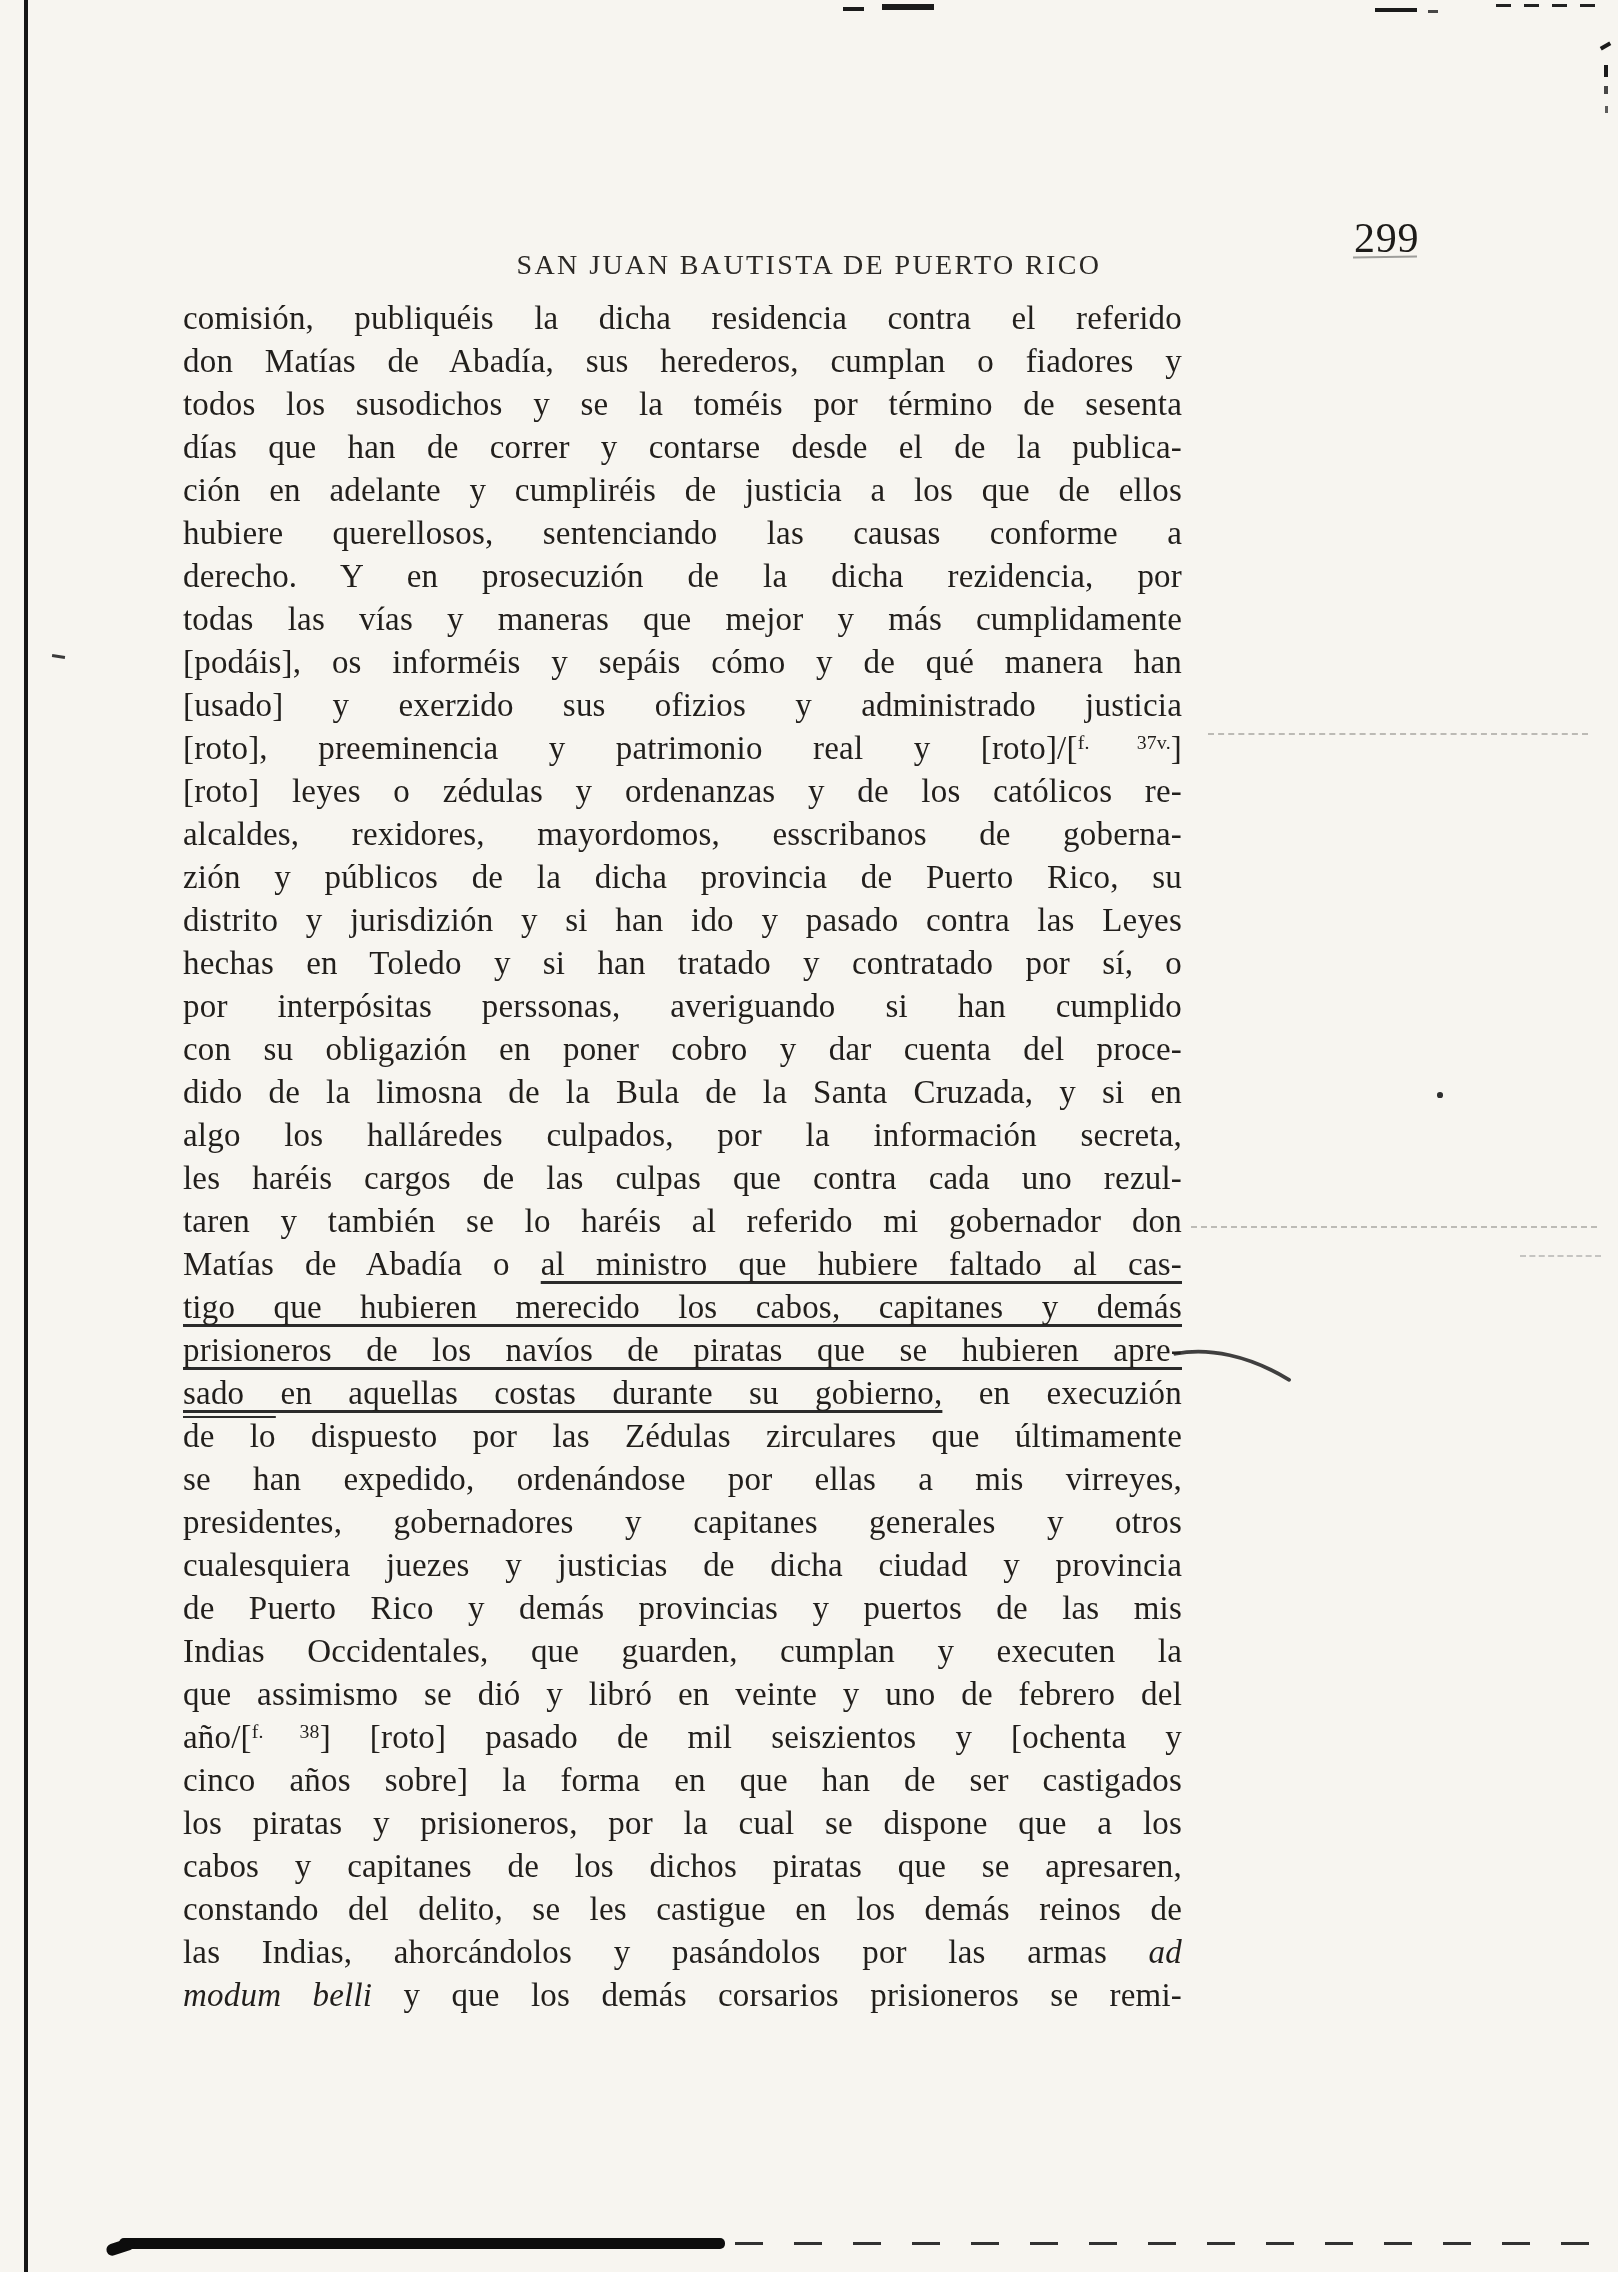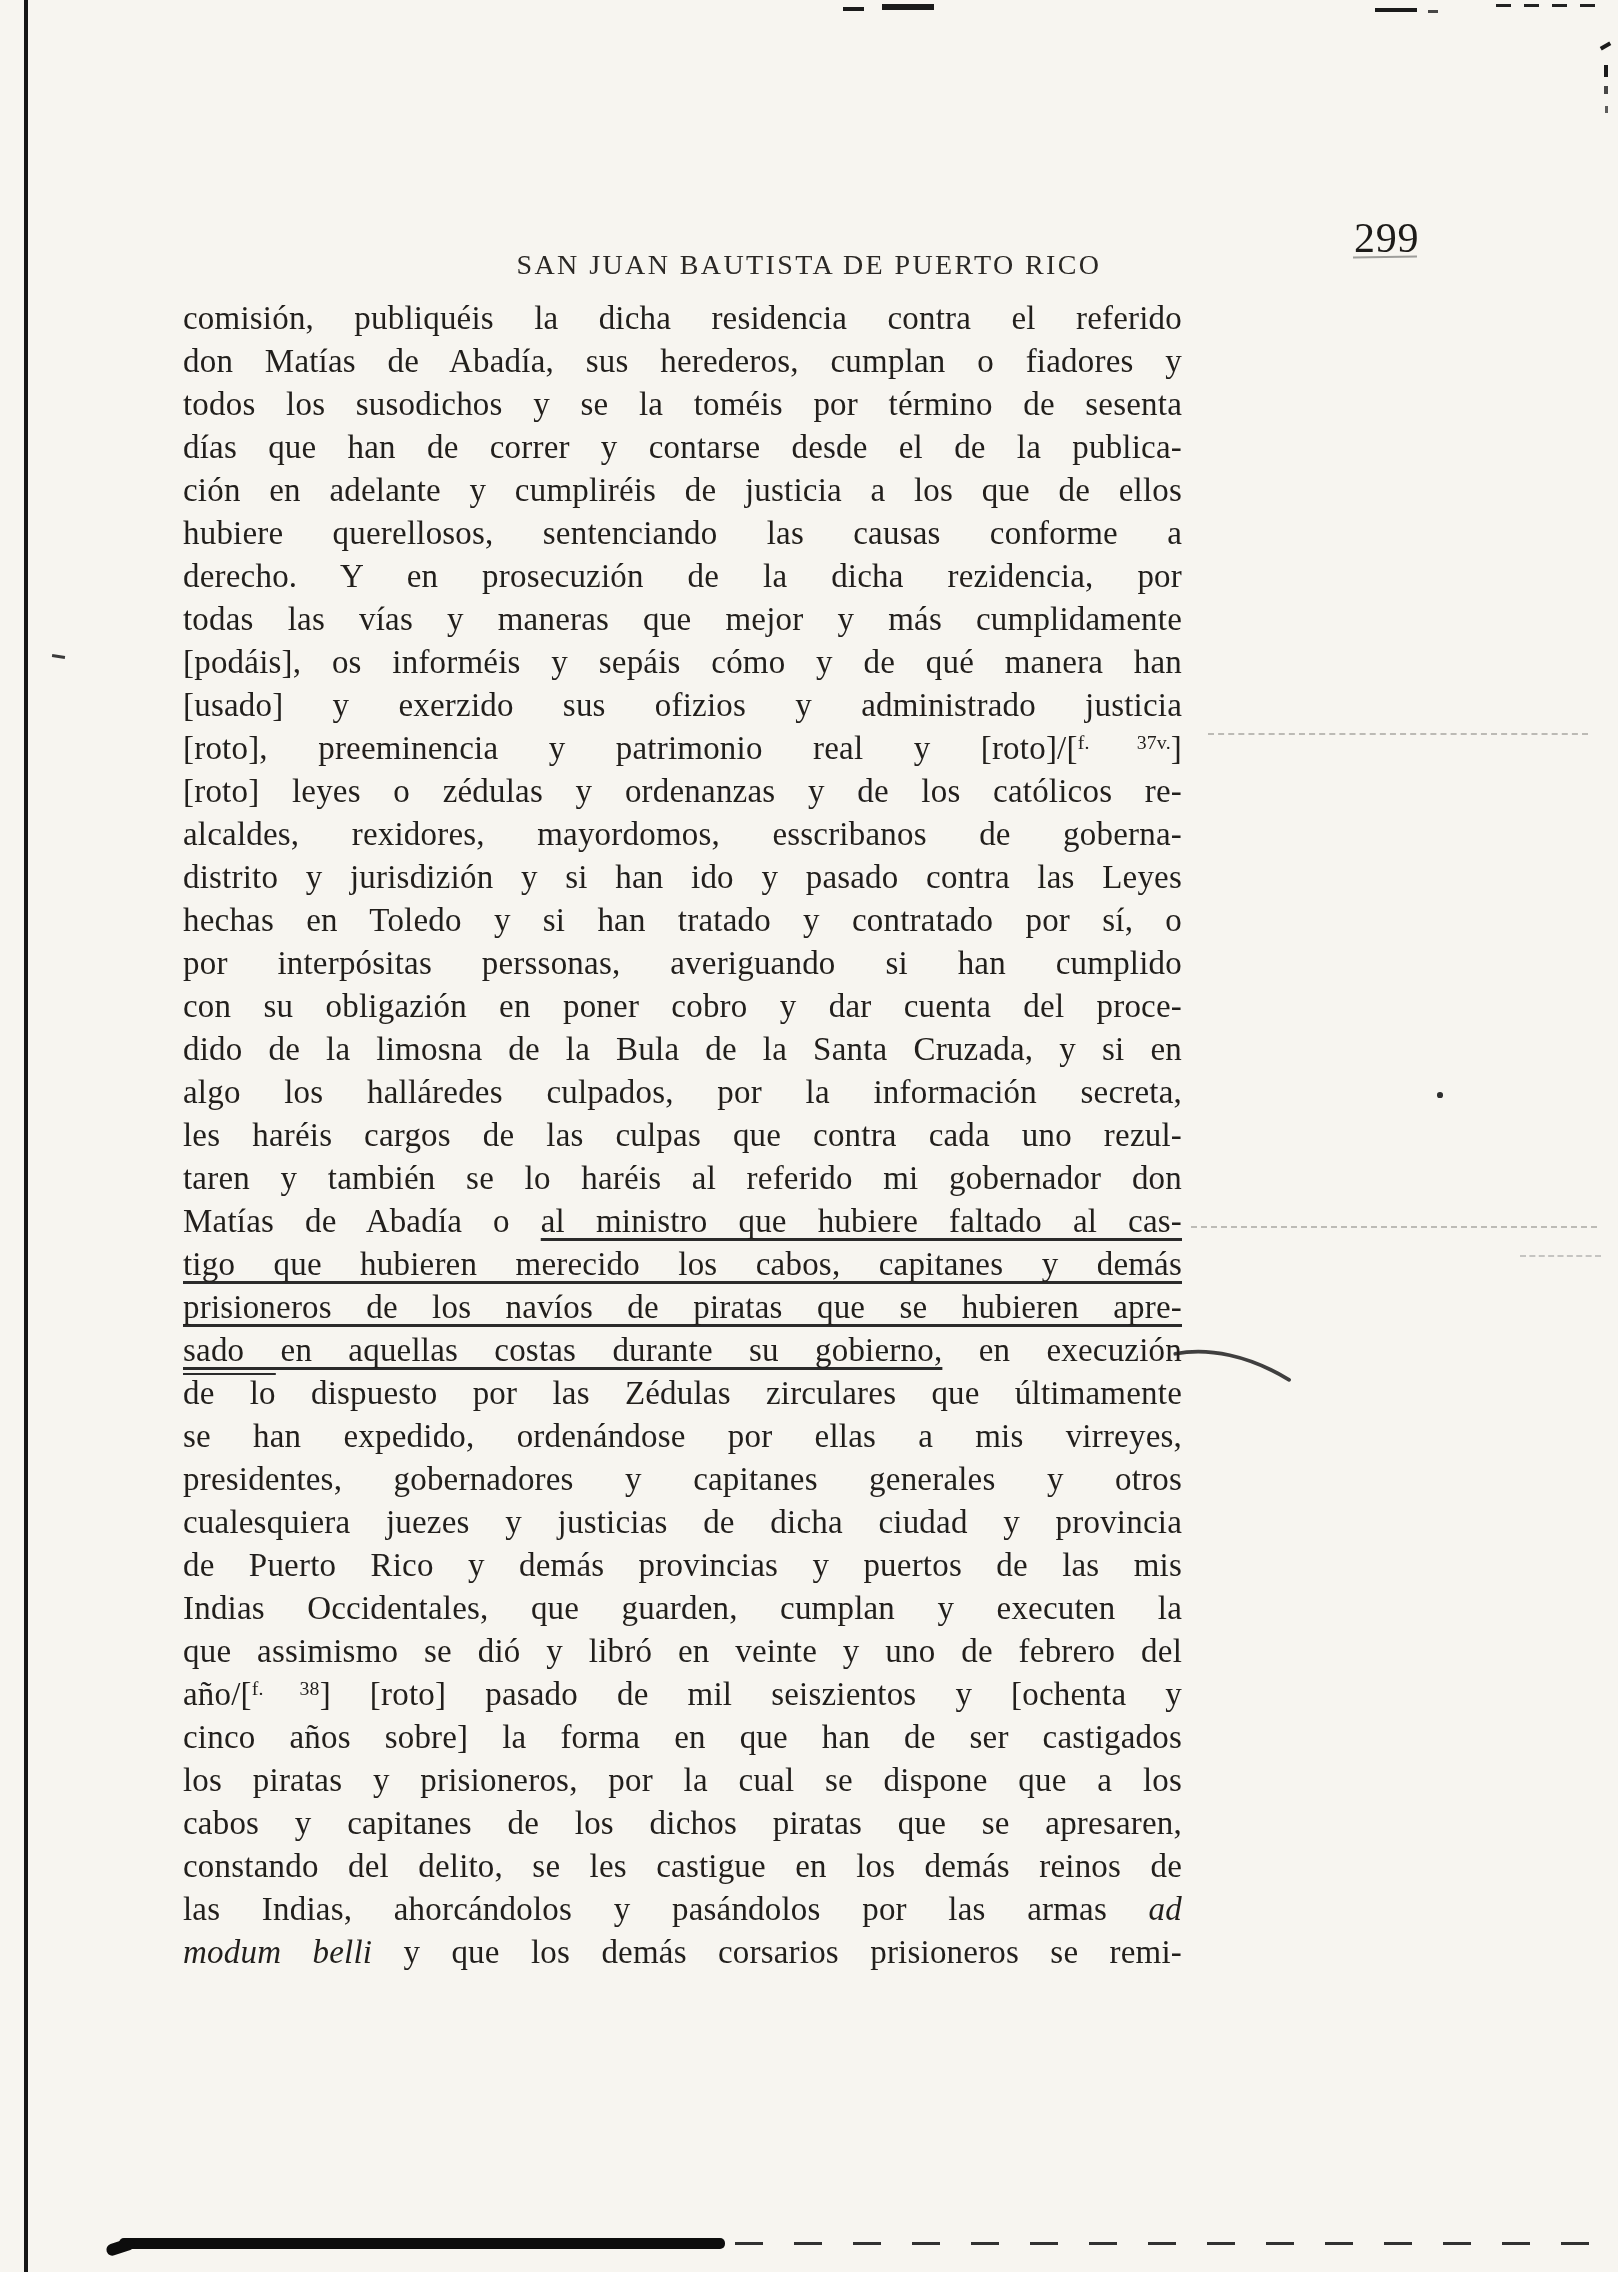--- a/index.html
+++ b/index.html
@@ -111,20 +111,21 @@
       <div class="line"><span>días que han de correr y contarse desde el de la publica-</span></div>
       <div class="line"><span>ción en adelante y cumpliréis de justicia a los que de ellos</span></div>
       <div class="line"><span>hubiere querellosos, sentenciando las causas conforme a</span></div>
       <div class="line"><span>derecho. Y en prosecuzión de la dicha rezidencia, por</span></div>
       <div class="line"><span>todas las vías y maneras que mejor y más cumplidamente</span></div>
       <div class="line"><span>[podáis], os informéis y sepáis cómo y de qué manera han</span></div>
       <div class="line"><span>[usado] y exerzido sus ofizios y administrado justicia</span></div>
       <div class="line"><span>[roto], preeminencia y patrimonio real y [roto]/[</span><span class="sup">f. 37v.</span><span>]</span></div>
       <div class="line"><span>[roto] leyes o zédulas y ordenanzas y de los católicos re-</span></div>
       <div class="line"><span>alcaldes, rexidores, mayordomos, esscribanos de goberna-</span></div>
+      <div class="line"><span>zión y públicos de la dicha provincia de Puerto Rico, su</span></div>
       <div class="line"><span>distrito y jurisdizión y si han ido y pasado contra las Leyes</span></div>
       <div class="line"><span>hechas en Toledo y si han tratado y contratado por sí, o</span></div>
       <div class="line"><span>por interpósitas perssonas, averiguando si han cumplido</span></div>
       <div class="line"><span>con su obligazión en poner cobro y dar cuenta del proce-</span></div>
       <div class="line"><span>dido de la limosna de la Bula de la Santa Cruzada, y si en</span></div>
       <div class="line"><span>algo los halláredes culpados, por la información secreta,</span></div>
       <div class="line"><span>les haréis cargos de las culpas que contra cada uno rezul-</span></div>
       <div class="line"><span>taren y también se lo haréis al referido mi gobernador don</span></div>
       <div class="line"><span>Matías de Abadía o </span><span class="u">al ministro que hubiere faltado al cas-</span></div>
       <div class="line"><span class="u">tigo que hubieren merecido los cabos, capitanes y demás</span></div>

